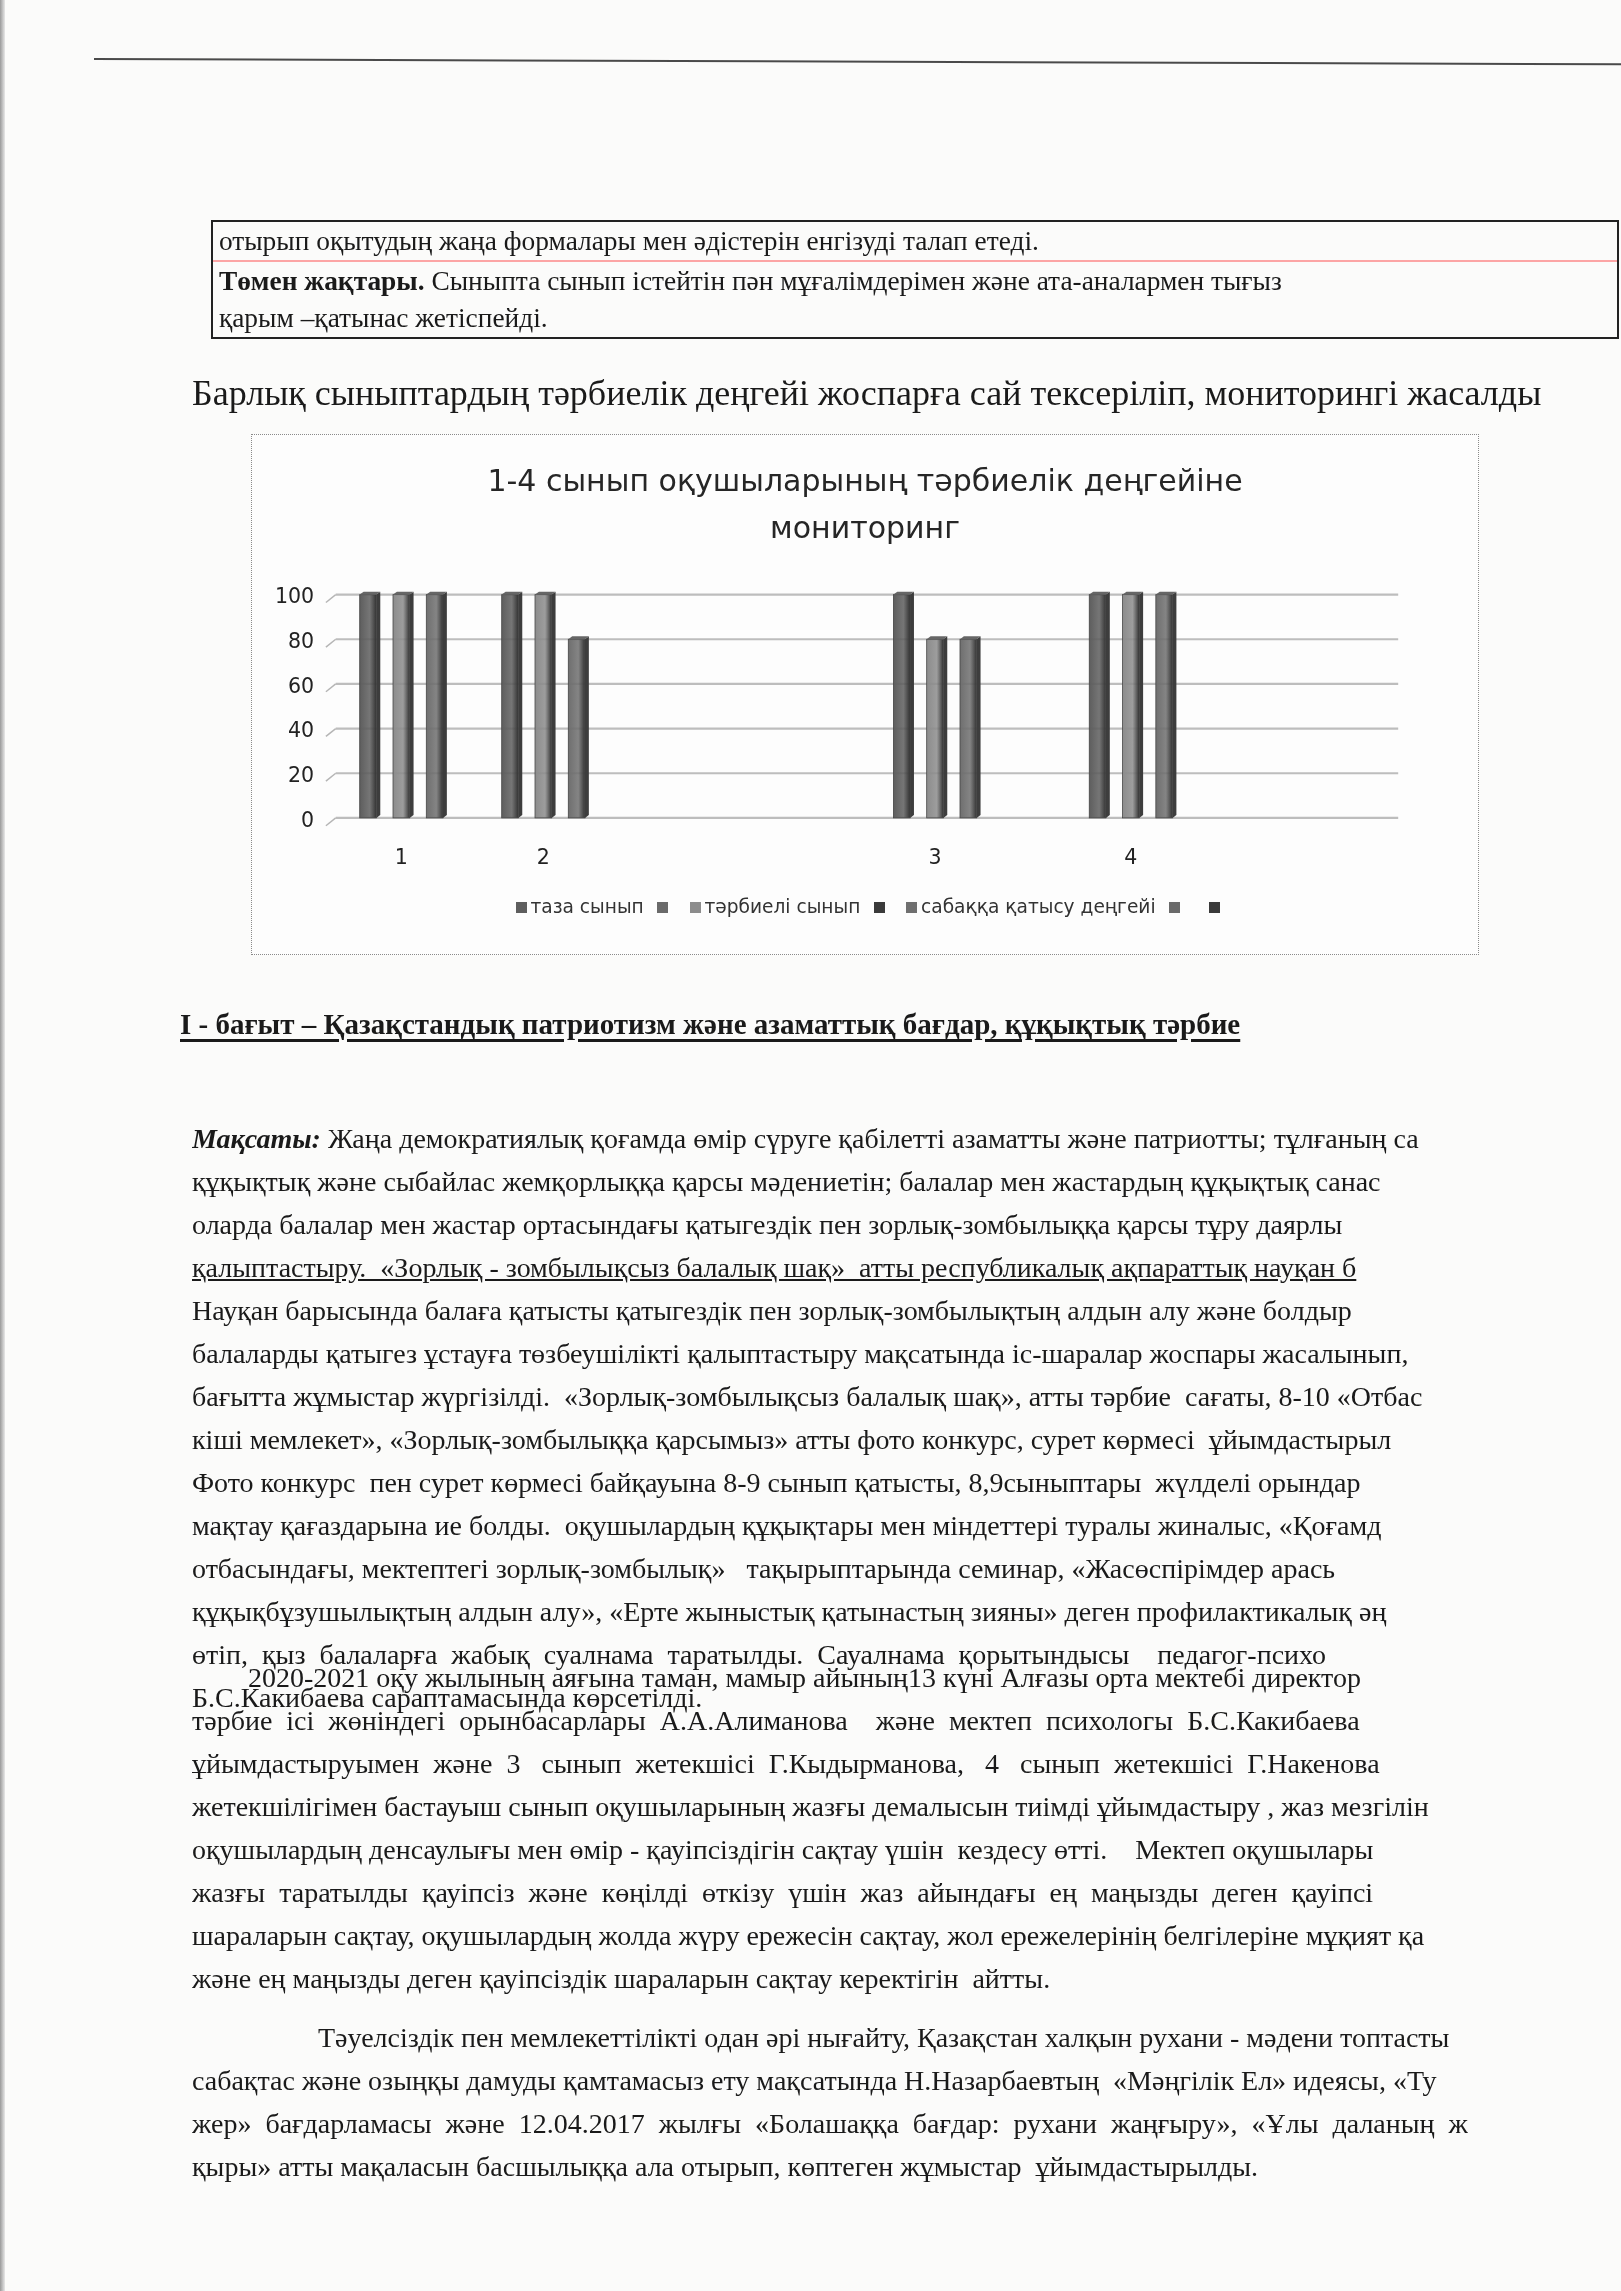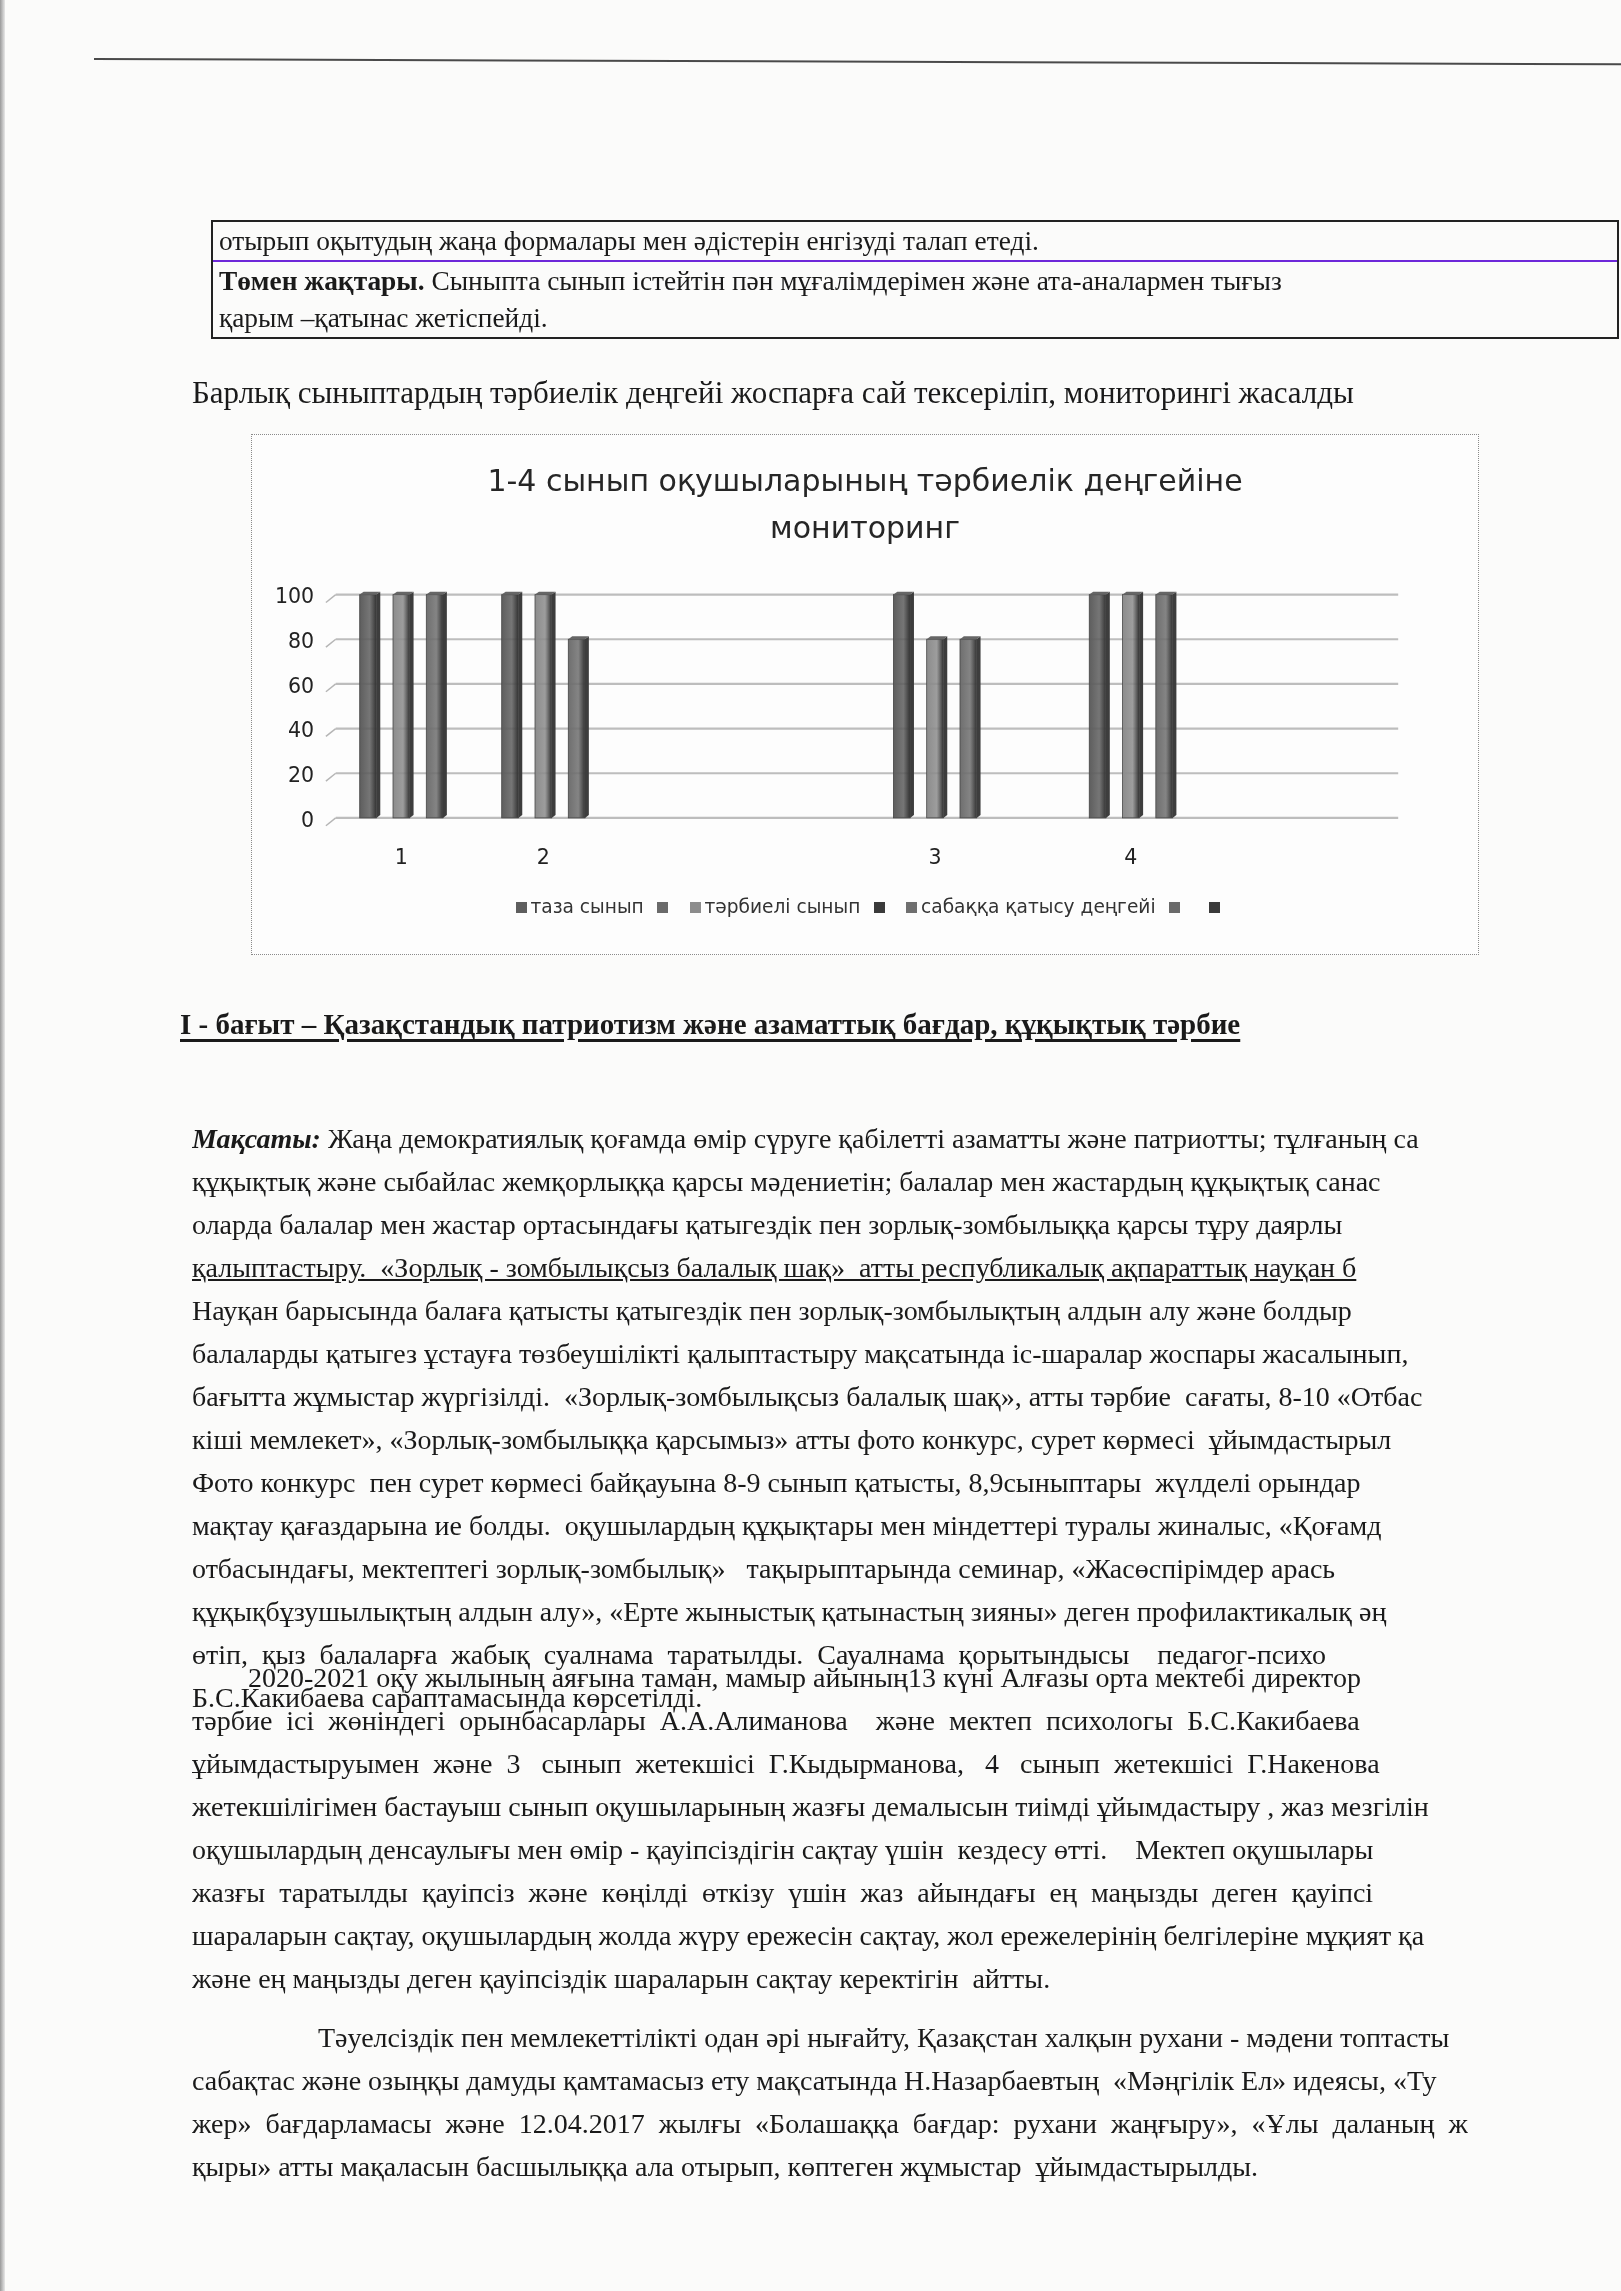--- a/index.html
+++ b/index.html
@@ -15,25 +15,25 @@
   }
   .top-rule {
     position: absolute; left: 94px; top: 58px; width: 1527px; height: 0;
     border-top: 2px solid #4a4a4a; transform: rotate(0.2deg); transform-origin: left;
   }
   
   .tbl {
     position: absolute; left: 211px; top: 220px; width: 1404px;
     border: 2px solid #222; border-collapse: collapse;
   }
-  .tbl .row { border-bottom: 2px solid #6d28d9; padding: 1px 5.9px 0 5.9px; font-size: 27.4px; line-height: 37px; }
+  .tbl .row { border-bottom: 2px solid #fca5a5; padding: 1px 5.9px 0 5.9px; font-size: 27.4px; line-height: 37px; }
   .tbl .row:last-child { border-bottom: none; }
   .tbl b { font-weight: bold; }
 
-  .p { position: absolute; font-size: 31px; line-height: 36px; }
+  .p { position: absolute; font-size: 36px; line-height: 36px; }
   .intro { left: 192px; top: 375px; }
 
   
   .chart-frame {
     position: absolute; left: 251px; top: 434px; width: 1226px; height: 519px;
     border: 1.5px dotted #8a8a8a; background: #fdfdfd;
   }
   .chart-frame svg { position: absolute; left: 0; top: 0; }
   .chart-title {
     position: absolute; left: 0; width: 100%; text-align: center;

